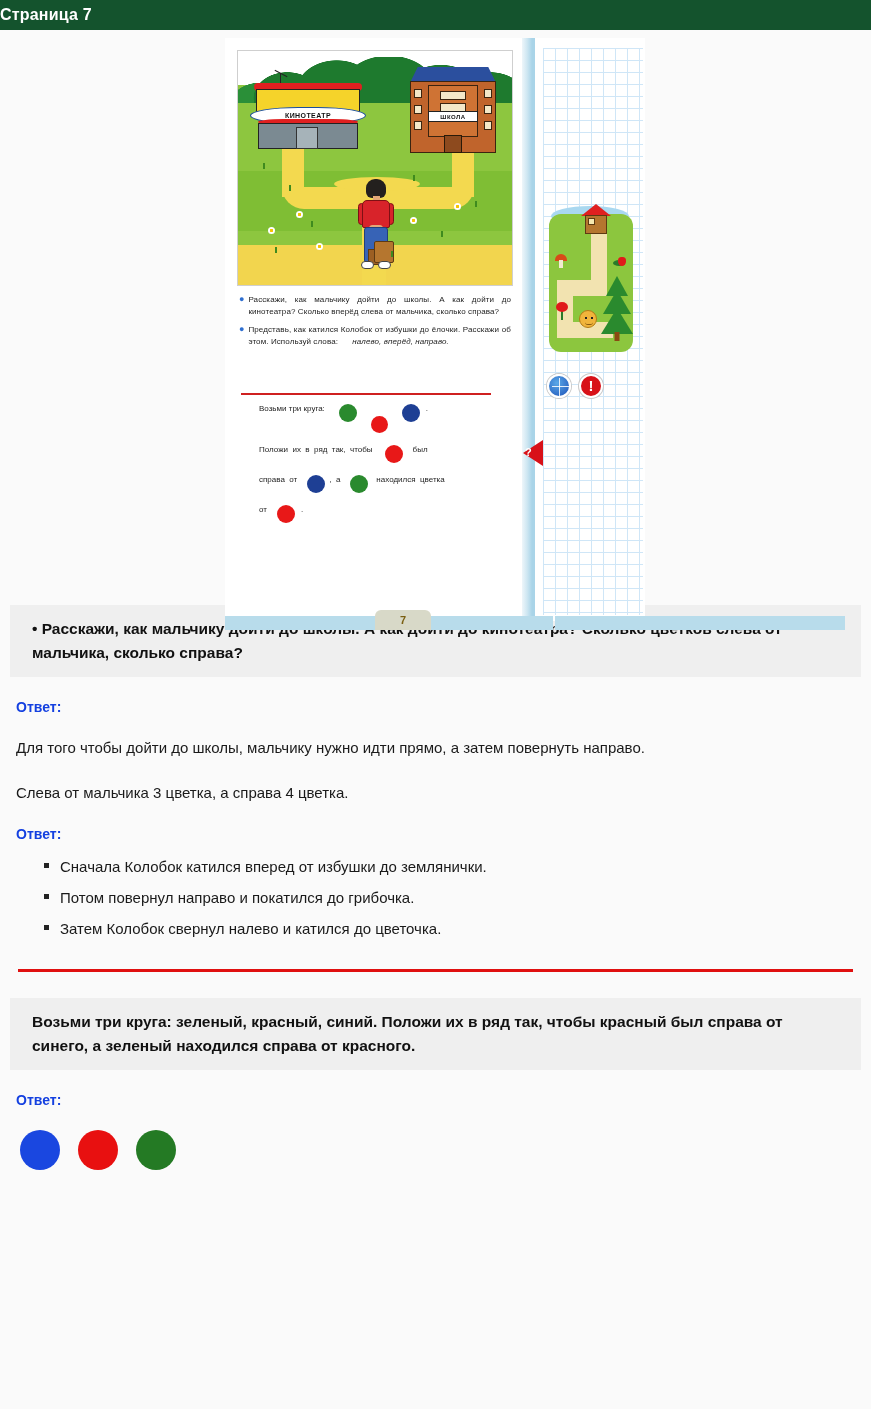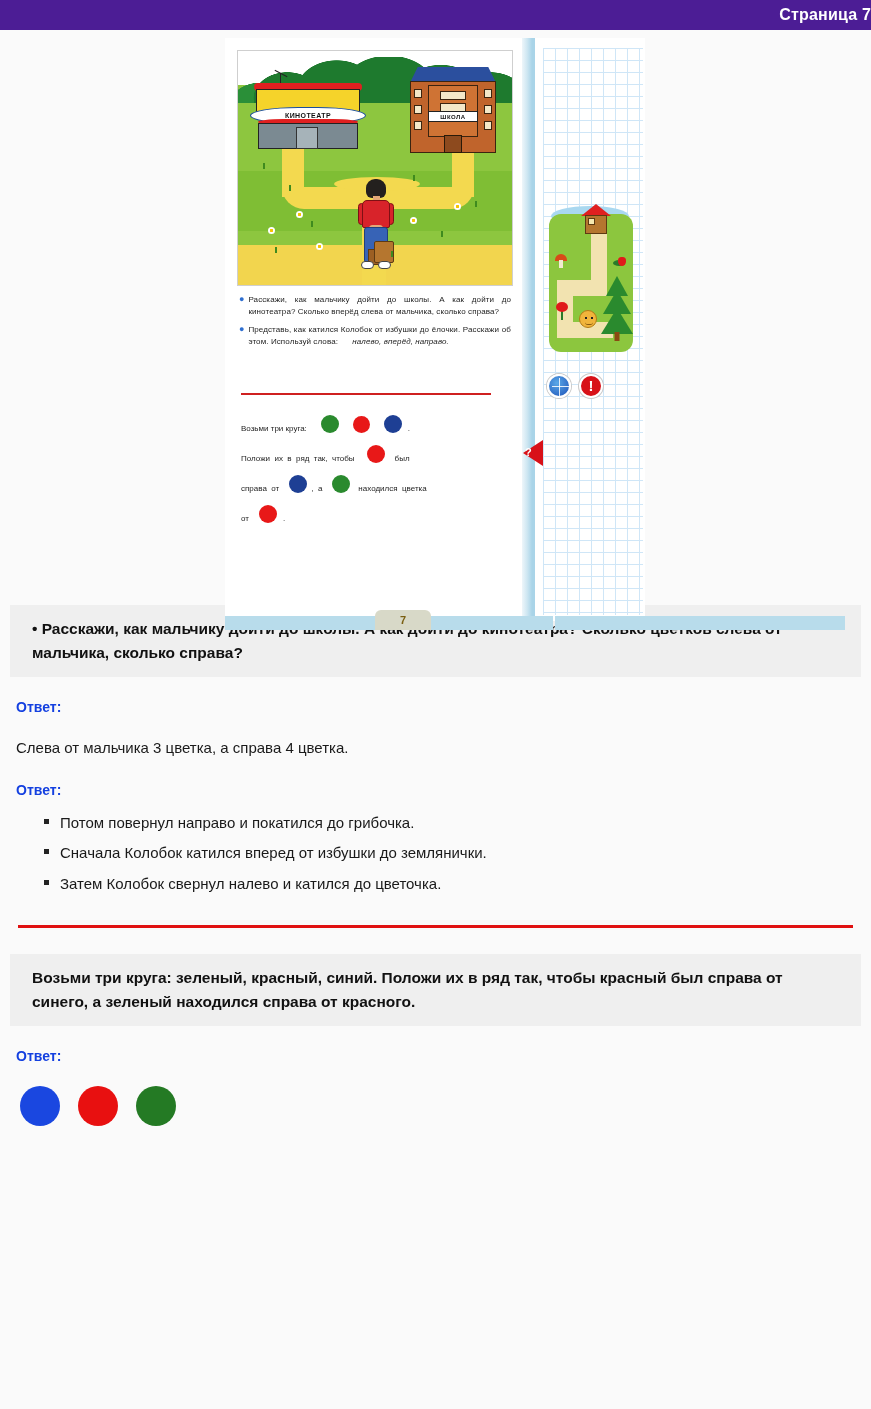--- a/index.html
+++ b/index.html
@@ -8,25 +8,25 @@
     width: 871px; height: 1409px;
     background: #fafafa;
     font-family: "Liberation Sans", sans-serif;
     color: #111;
     overflow: hidden;
   }
 
   
   .page-header {
     height: 30px;
-    background: #4c1d95;
+    background: #14532d;
     color: #ffffff;
     font-size: 16px;
     font-weight: bold;
-    display: flex; align-items: center; justify-content: flex-end;
+    display: flex; align-items: center; justify-content: flex-start;
     letter-spacing: .2px;
   }
 
   
   .scan-wrap {
     position: relative;
     width: 871px; height: 575px;
     background: #fafafa;
   }
   .book {
@@ -153,21 +153,21 @@
   
   .task-block { position:absolute; left:14px; top:256px; width:272px; font-size:8px; color:#1d1d1d; line-height:1.45; }
   .task-li { display:flex; gap:4px; margin-bottom:7px; }
   .task-dot { color:#2f6fd0; font-size:9px; line-height:1; margin-top:1px; }
   .task-li p { margin:0; text-align:justify; letter-spacing:.1px; }
   .task-li p em { font-style:italic;margin-left:12px; }
 
   .sep-red { position:absolute; left:16px; top:355px; width:250px; height:1.5px; background:#cf2020; }
 
   .circ-block { position:absolute; left:16px; top:366px; width:266px; font-size:8px; color:#1d1d1d; }
-  .cl { display:flex; align-items:flex-end; flex-wrap:wrap; margin-bottom:12px; }
+  .cl { display:flex; align-items:flex-start; flex-wrap:wrap; margin-bottom:12px;margin-left:18px; }
   .cl span { white-space:pre; }
   .dot-in { display:inline-block; border-radius:50%; }
   .d-green { background:#2a8a2e; }
   .d-red   { background:#e81818; }
   .d-blue  { background:#1e3f94; }
 
   
   .right-page {
     position:absolute; left:307px; top:0; width:113px; height:583px;
     background:#ffffff;
@@ -449,26 +449,27 @@
     </div>
   </div>
 </div>
 
 <div class="content">
 
   <div class="q-block">
     <span>• Расскажи, как мальчику дойти до школы. А как дойти до кинотеатра? Сколько цветков слева от мальчика, сколько справа?</span>
   </div>
   <div class="ans-label">Ответ:</div>
+  <p class="ans-p">Для того чтобы дойти до школы, мальчику нужно идти прямо, а затем повернуть направо.</p>
   <p class="ans-p">Слева от мальчика 3 цветка, а справа 4 цветка.</p>
 
   <div class="ans-label">Ответ:</div>
   <ul class="ans-list">
+    <li>Сначала Колобок катился вперед от избушки до землянички.</li>
     <li>Потом повернул направо и покатился до грибочка.</li>
-    <li>Сначала Колобок катился вперед от избушки до землянички.</li>
     <li>Затем Колобок свернул налево и катился до цветочка.</li>
   </ul>
 
   <div class="red-rule"></div>
 
   <div class="q-block">
     <span>Возьми три круга: зеленый, красный, синий. Положи их в ряд так, чтобы красный был справа от синего, а зеленый находился справа от красного.</span>
   </div>
   <div class="ans-label">Ответ:</div>
   <div class="circles-answer">

